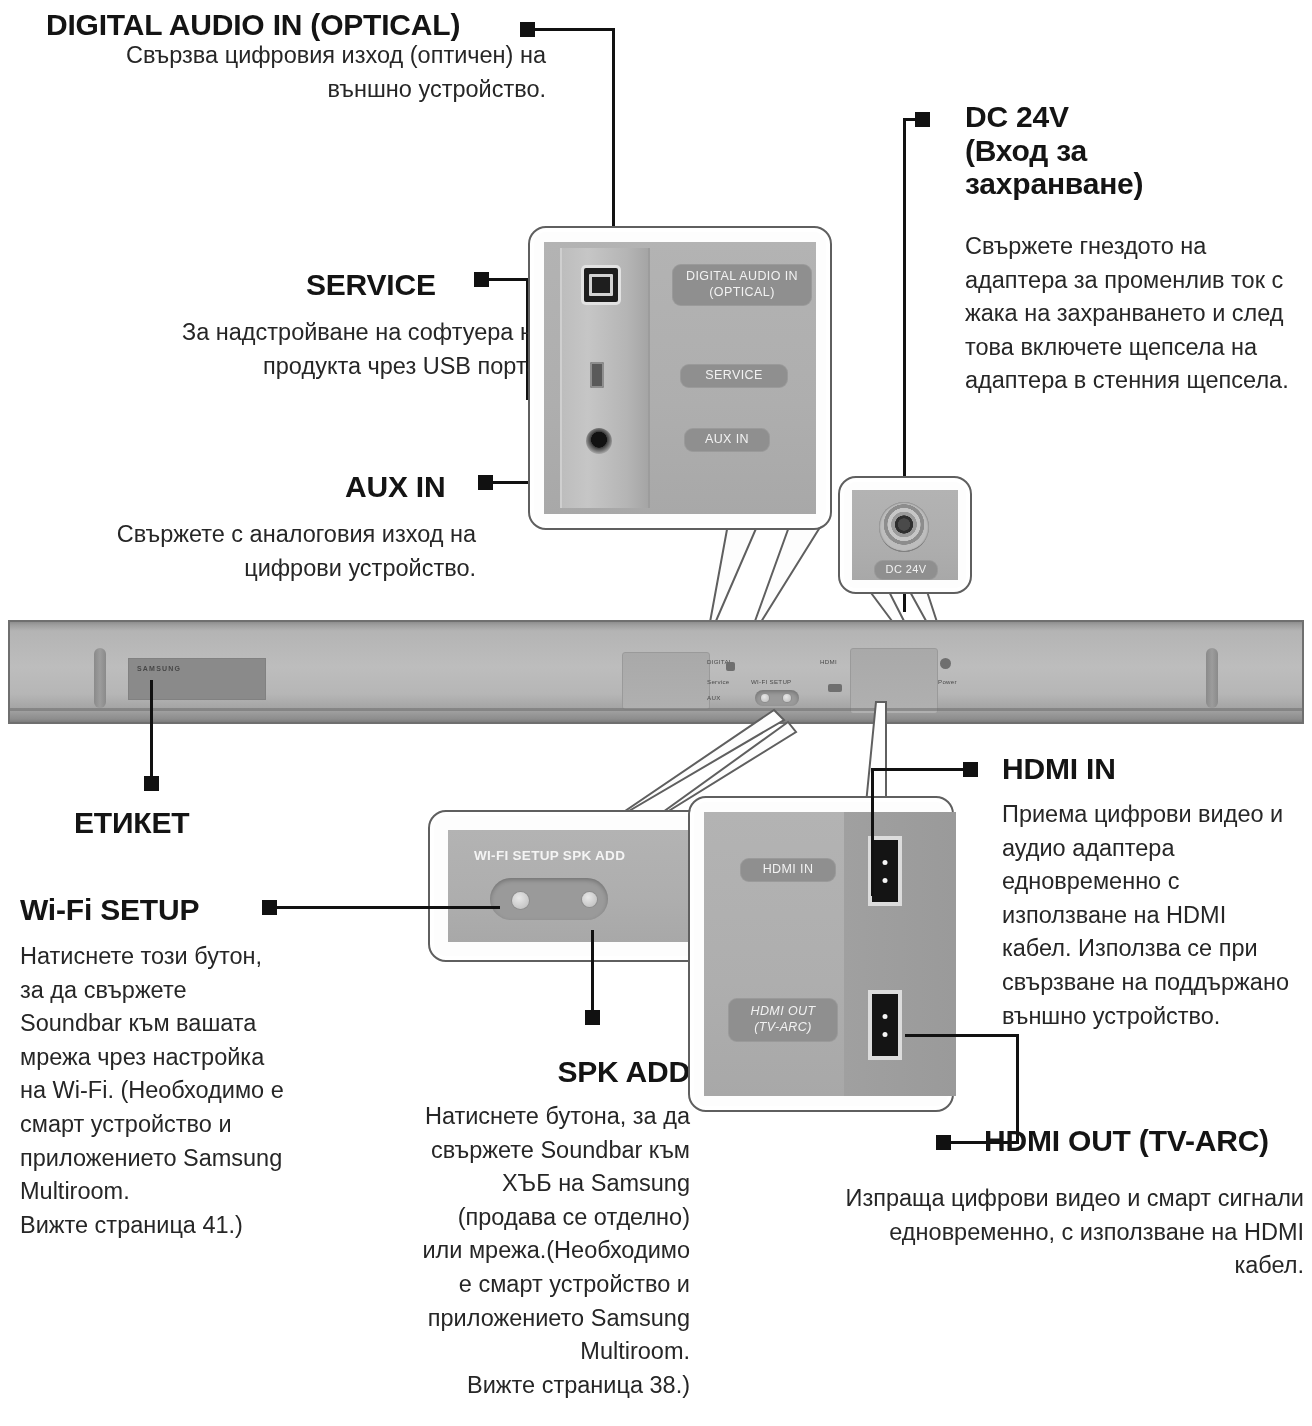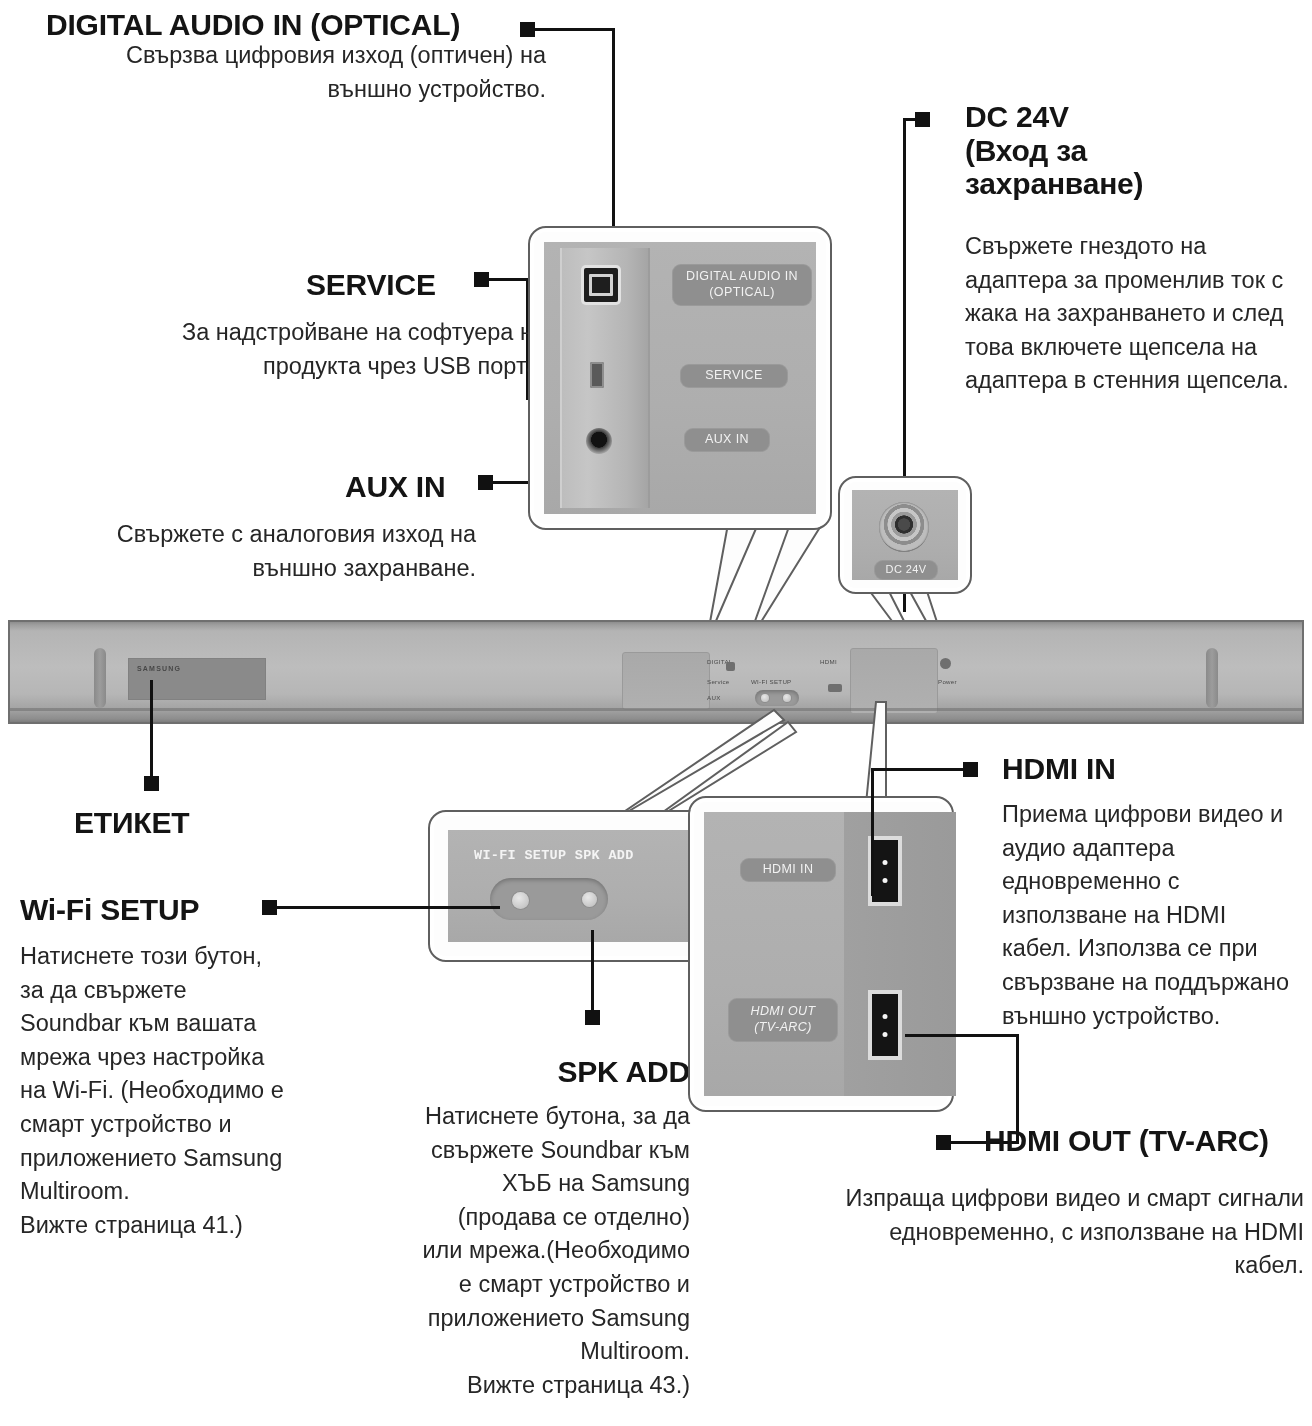--- a/index.html
+++ b/index.html
@@ -171,21 +171,21 @@
 <div class="abs lh" style="left:487px;top:278px;width:42px;"></div>
 <div class="abs lv" style="left:526px;top:278px;height:122px;"></div>
 <div class="abs lh" style="left:526px;top:397px;width:86px;"></div>
 <div class="abs desc ar" style="left:150px;top:316px;width:396px;">За надстройване на софтуера на
 продукта чрез USB порта.</div>
 
 <div class="abs hdr al" style="left:345px;top:470px;width:200px;">AUX IN</div>
 <div class="abs bullet" style="left:478px;top:475px;"></div>
 <div class="abs lh" style="left:491px;top:481px;width:114px;"></div>
 <div class="abs desc ar" style="left:70px;top:518px;width:406px;">Свържете с аналоговия изход на
-външно захранване.</div>
+цифрови устройство.</div>
 
 <svg class="abs tail" width="300" height="130" style="left:640px;top:520px;" viewBox="0 0 300 130">
   <path d="M 88 4 L 118 4 L 66 124 Z" fill="#fdfdfd" stroke="#5f5f5f" stroke-width="2"></path>
   <path d="M 150 4 L 182 4 L 106 126 Z" fill="#fdfdfd" stroke="#5f5f5f" stroke-width="2"></path>
 </svg>
 
 <div class="callout" style="left:530px;top:228px;width:300px;height:300px;">
   <div class="panel">
     <div class="port-strip" style="left:16px;top:6px;width:86px;bottom:6px;"></div>
 
@@ -242,21 +242,21 @@
 
 <div class="abs lv" style="left:150px;top:680px;height:96px;"></div>
 <div class="abs bullet" style="left:144px;top:776px;"></div>
 <div class="abs hdr al" style="left:74px;top:806px;width:260px;">ЕТИКЕТ</div>
 
 <svg class="abs tail" width="320" height="130" style="left:560px;top:706px;" viewBox="0 0 320 130">
   <path d="M 214 4 L 224 14 L 40 122 Z" fill="#fdfdfd" stroke="#5f5f5f" stroke-width="2"></path>
   <path d="M 228 16 L 236 26 L 78 124 Z" fill="#fdfdfd" stroke="#5f5f5f" stroke-width="2"></path>
 </svg>
 
-<div class="callout" style="left:430px;top:812px;width:280px;height:148px;font-family:Liberation Mono, monospace;">
+<div class="callout" style="left:430px;top:812px;width:280px;height:148px;">
   <div class="panel" style="inset:14px;">
     <div class="wifi-text" style="left:26px;top:18px;">WI-FI SETUP SPK ADD</div>
     <div class="btn-well" style="left:42px;top:48px;width:118px;height:42px;border-radius:21px;"></div>
     <div class="btn-round" style="left:64px;top:62px;width:17px;height:17px;"></div>
     <div class="btn-round" style="left:134px;top:62px;width:15px;height:15px;"></div>
   </div>
 </div>
 
 <div class="abs hdr al" style="left:20px;top:893px;width:300px;">Wi-Fi SETUP</div>
 <div class="abs bullet" style="left:262px;top:900px;"></div>
@@ -275,21 +275,21 @@
 <div class="abs bullet" style="left:585px;top:1010px;"></div>
 <div class="abs hdr al" style="left:370px;top:1055px;width:320px;text-align:right;">SPK ADD</div>
 <div class="abs desc ar" style="left:370px;top:1100px;width:320px;">Натиснете бутона, за да
 свържете Soundbar към
 ХЪБ на Samsung
 (продава се отделно)
 или мрежа.(Необходимо
 е смарт устройство и
 приложението Samsung
 Multiroom.
-Вижте страница 43.)</div>
+Вижте страница 38.)</div>
 
 <svg class="abs tail" width="300" height="120" style="left:690px;top:700px;" viewBox="0 0 300 120">
   <path d="M 186 2 L 196 2 L 196 104 L 176 104 Z" fill="#fdfdfd" stroke="#5f5f5f" stroke-width="2"></path>
 </svg>
 
 <div class="callout" style="left:690px;top:798px;width:262px;height:312px;">
   <div class="panel">
     <div class="abs" style="left:140px;top:0;width:112px;height:100%;background:linear-gradient(90deg,#a0a0a0,#9a9a9a);"></div>
 
     <div class="hdmi" style="left:168px;top:28px;width:26px;height:62px;">

